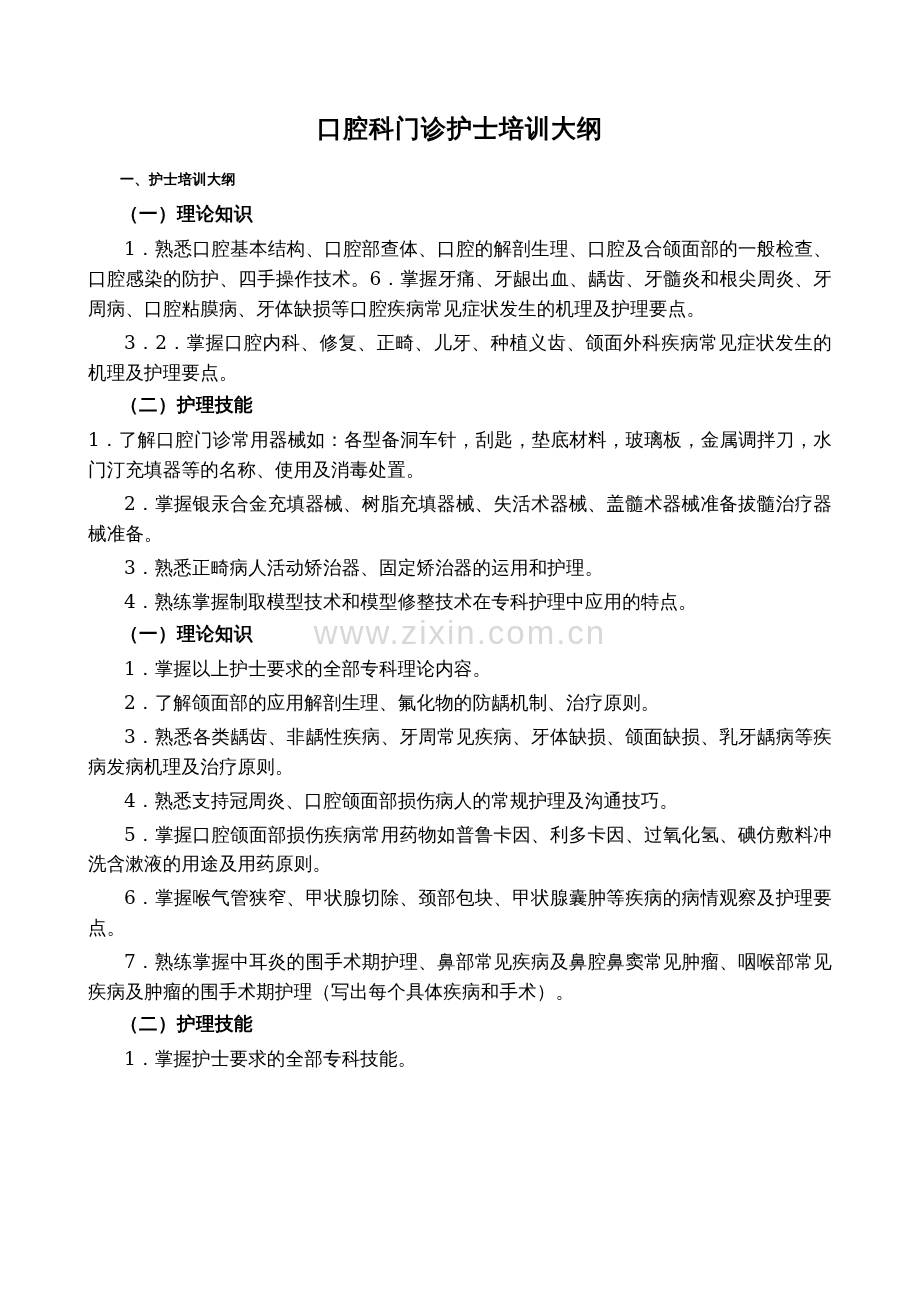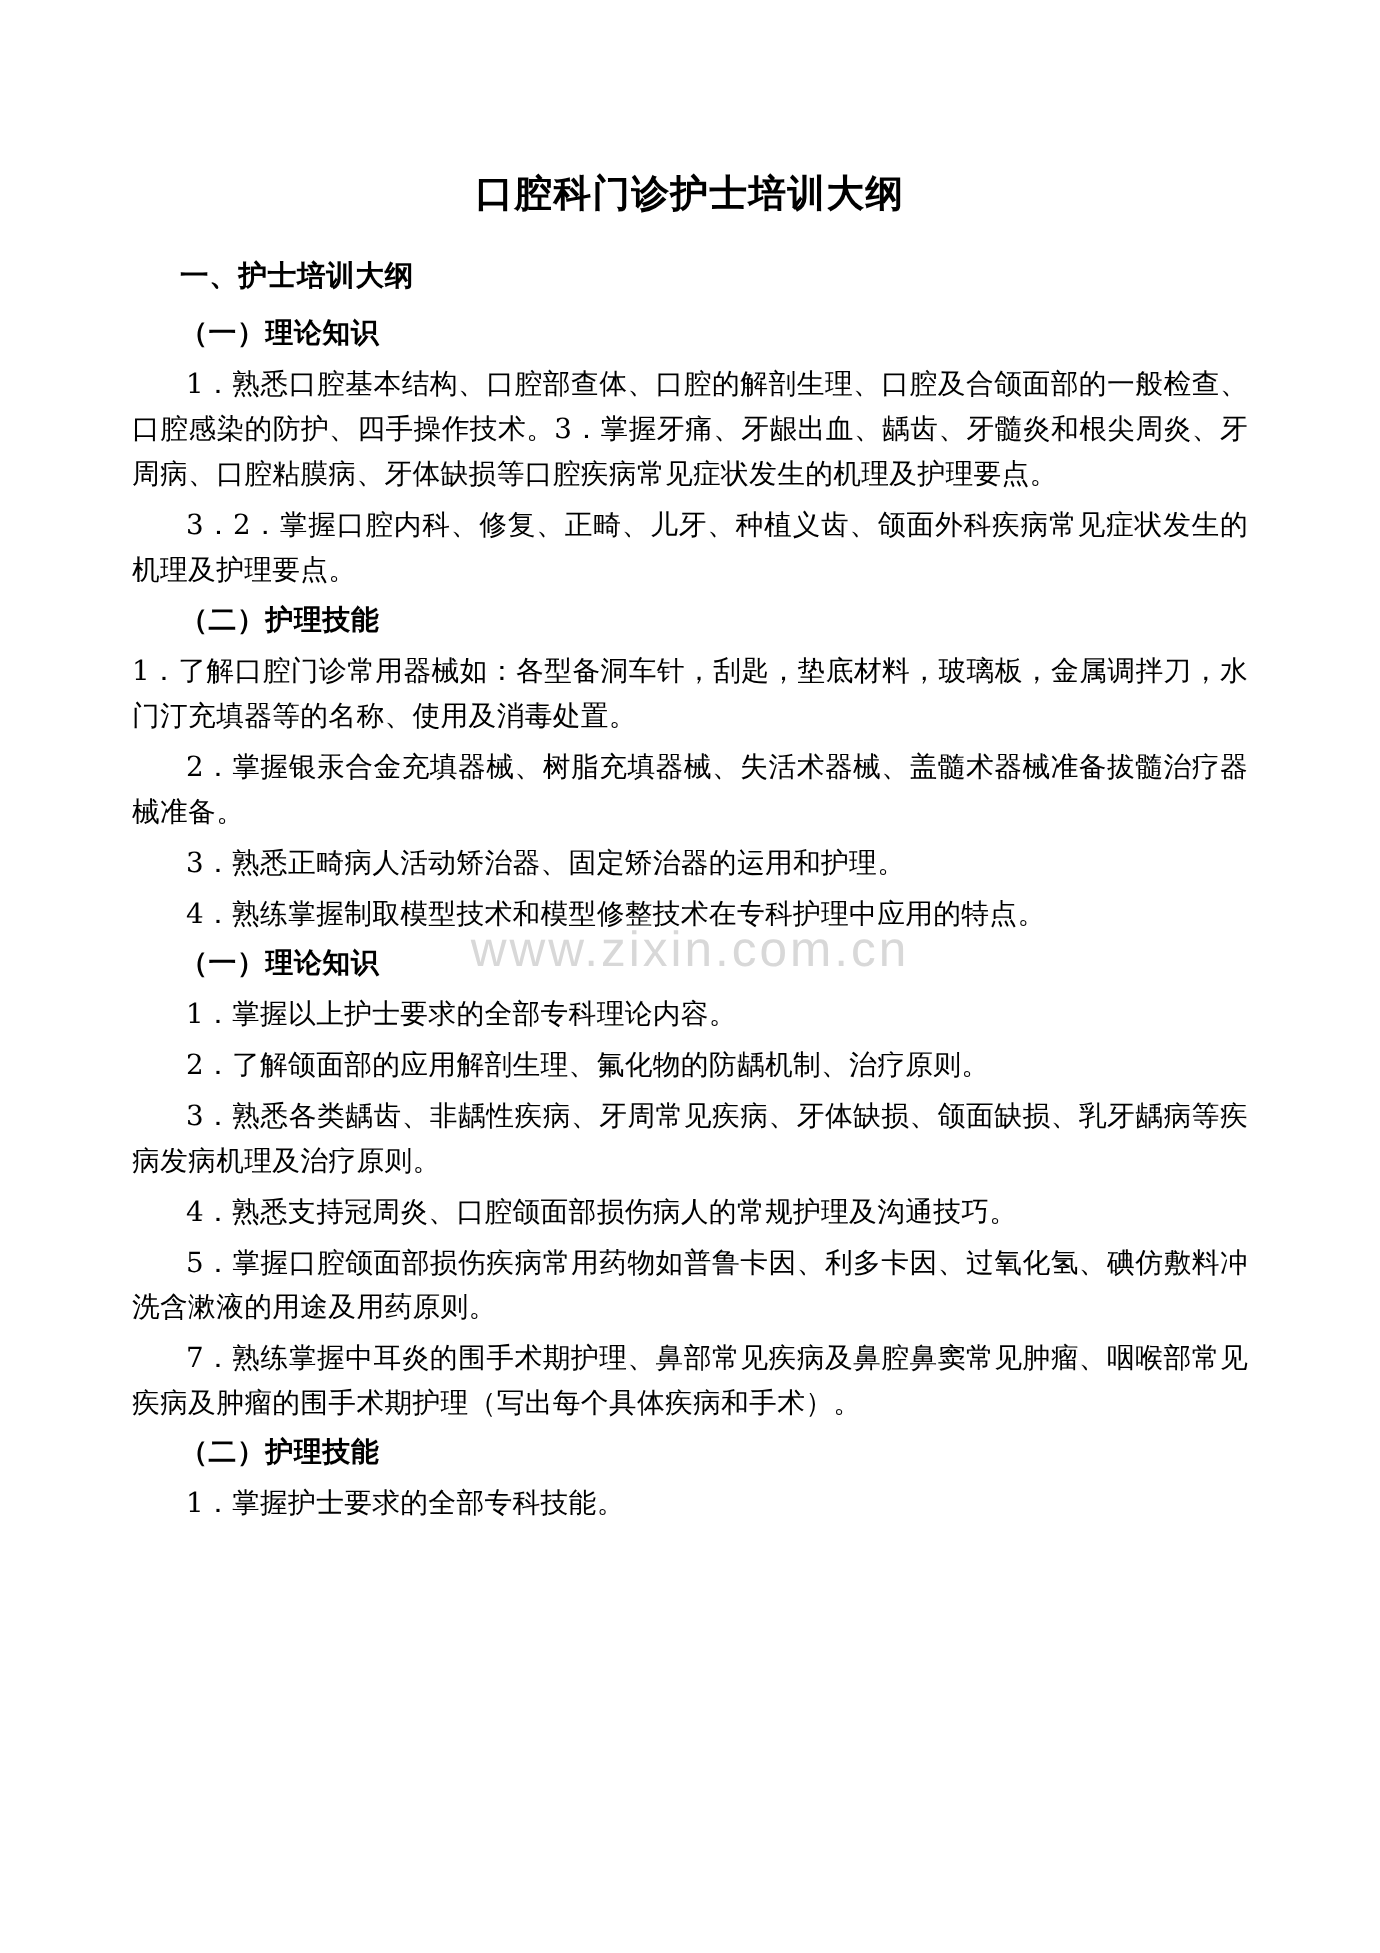--- a/index.html
+++ b/index.html
@@ -46,21 +46,21 @@
     font-family: "DejaVu Serif", "Liberation Serif", serif;
     font-weight: bold;
     font-size: 25px;
     text-align: center;
     margin: 0 0 26px 0;
     letter-spacing: 1px;
   }
   h2.sec-title {
     font-family: "DejaVu Serif", "Liberation Serif", serif;
     font-weight: bold;
-    font-size: 19px;
+    font-size: 14px;
     margin: 0 0 12px 0;
     text-indent: 32px;
     letter-spacing: 0.5px;
   }
   h3.sub-title {
     font-family: Liberation Serif, serif;
     font-weight: bold;
     font-size: 18.5px;
     margin: 0 0 8px 0;
     text-indent: 32px;
@@ -85,35 +85,36 @@
 
   <div class="watermark">www.zixin.com.cn</div>
 
   <div class="content">
 
     <h1 class="doc-title">口腔科门诊护士培训大纲</h1>
 
     <h2 class="sec-title">一、护士培训大纲</h2>
 
     <h3 class="sub-title">（一）理论知识</h3>
-    <p class="para">1．熟悉口腔基本结构、口腔部查体、口腔的解剖生理、口腔及合颌面部的一般检查、口腔感染的防护、四手操作技术。3．掌握牙痛、牙龈出血、龋齿、牙髓炎和根尖周炎、牙周病、口腔粘膜病、牙体缺损等口腔疾病常见症状发生的机理及护理要点。</p>
+    <p class="para">1．熟悉口腔基本结构、口腔部查体、口腔的解剖生理、口腔及合颌面部的一般检查、口腔感染的防护、四手操作技术。6．掌握牙痛、牙龈出血、龋齿、牙髓炎和根尖周炎、牙周病、口腔粘膜病、牙体缺损等口腔疾病常见症状发生的机理及护理要点。</p>
     <p class="para">3．2．掌握口腔内科、修复、正畸、儿牙、种植义齿、颌面外科疾病常见症状发生的机理及护理要点。</p>
 
     <h3 class="sub-title">（二）护理技能</h3>
     <p class="para noindent">1．了解口腔门诊常用器械如：各型备洞车针，刮匙，垫底材料，玻璃板，金属调拌刀，水门汀充填器等的名称、使用及消毒处置。</p>
     <p class="para">2．掌握银汞合金充填器械、树脂充填器械、失活术器械、盖髓术器械准备拔髓治疗器械准备。</p>
     <p class="para">3．熟悉正畸病人活动矫治器、固定矫治器的运用和护理。</p>
     <p class="para">4．熟练掌握制取模型技术和模型修整技术在专科护理中应用的特点。</p>
 
 
     <h3 class="sub-title">（一）理论知识</h3>
     <p class="para">1．掌握以上护士要求的全部专科理论内容。</p>
     <p class="para">2．了解颌面部的应用解剖生理、氟化物的防龋机制、治疗原则。</p>
     <p class="para">3．熟悉各类龋齿、非龋性疾病、牙周常见疾病、牙体缺损、颌面缺损、乳牙龋病等疾病发病机理及治疗原则。</p>
     <p class="para">4．熟悉支持冠周炎、口腔颌面部损伤病人的常规护理及沟通技巧。</p>
     <p class="para">5．掌握口腔颌面部损伤疾病常用药物如普鲁卡因、利多卡因、过氧化氢、碘仿敷料冲洗含漱液的用途及用药原则。</p>
+    <p class="para">6．掌握喉气管狭窄、甲状腺切除、颈部包块、甲状腺囊肿等疾病的病情观察及护理要点。</p>
     <p class="para">7．熟练掌握中耳炎的围手术期护理、鼻部常见疾病及鼻腔鼻窦常见肿瘤、咽喉部常见疾病及肿瘤的围手术期护理（写出每个具体疾病和手术）。</p>
 
     <h3 class="sub-title">（二）护理技能</h3>
     <p class="para">1．掌握护士要求的全部专科技能。</p>
 
   </div>
 </div>
 
 </body></html>

